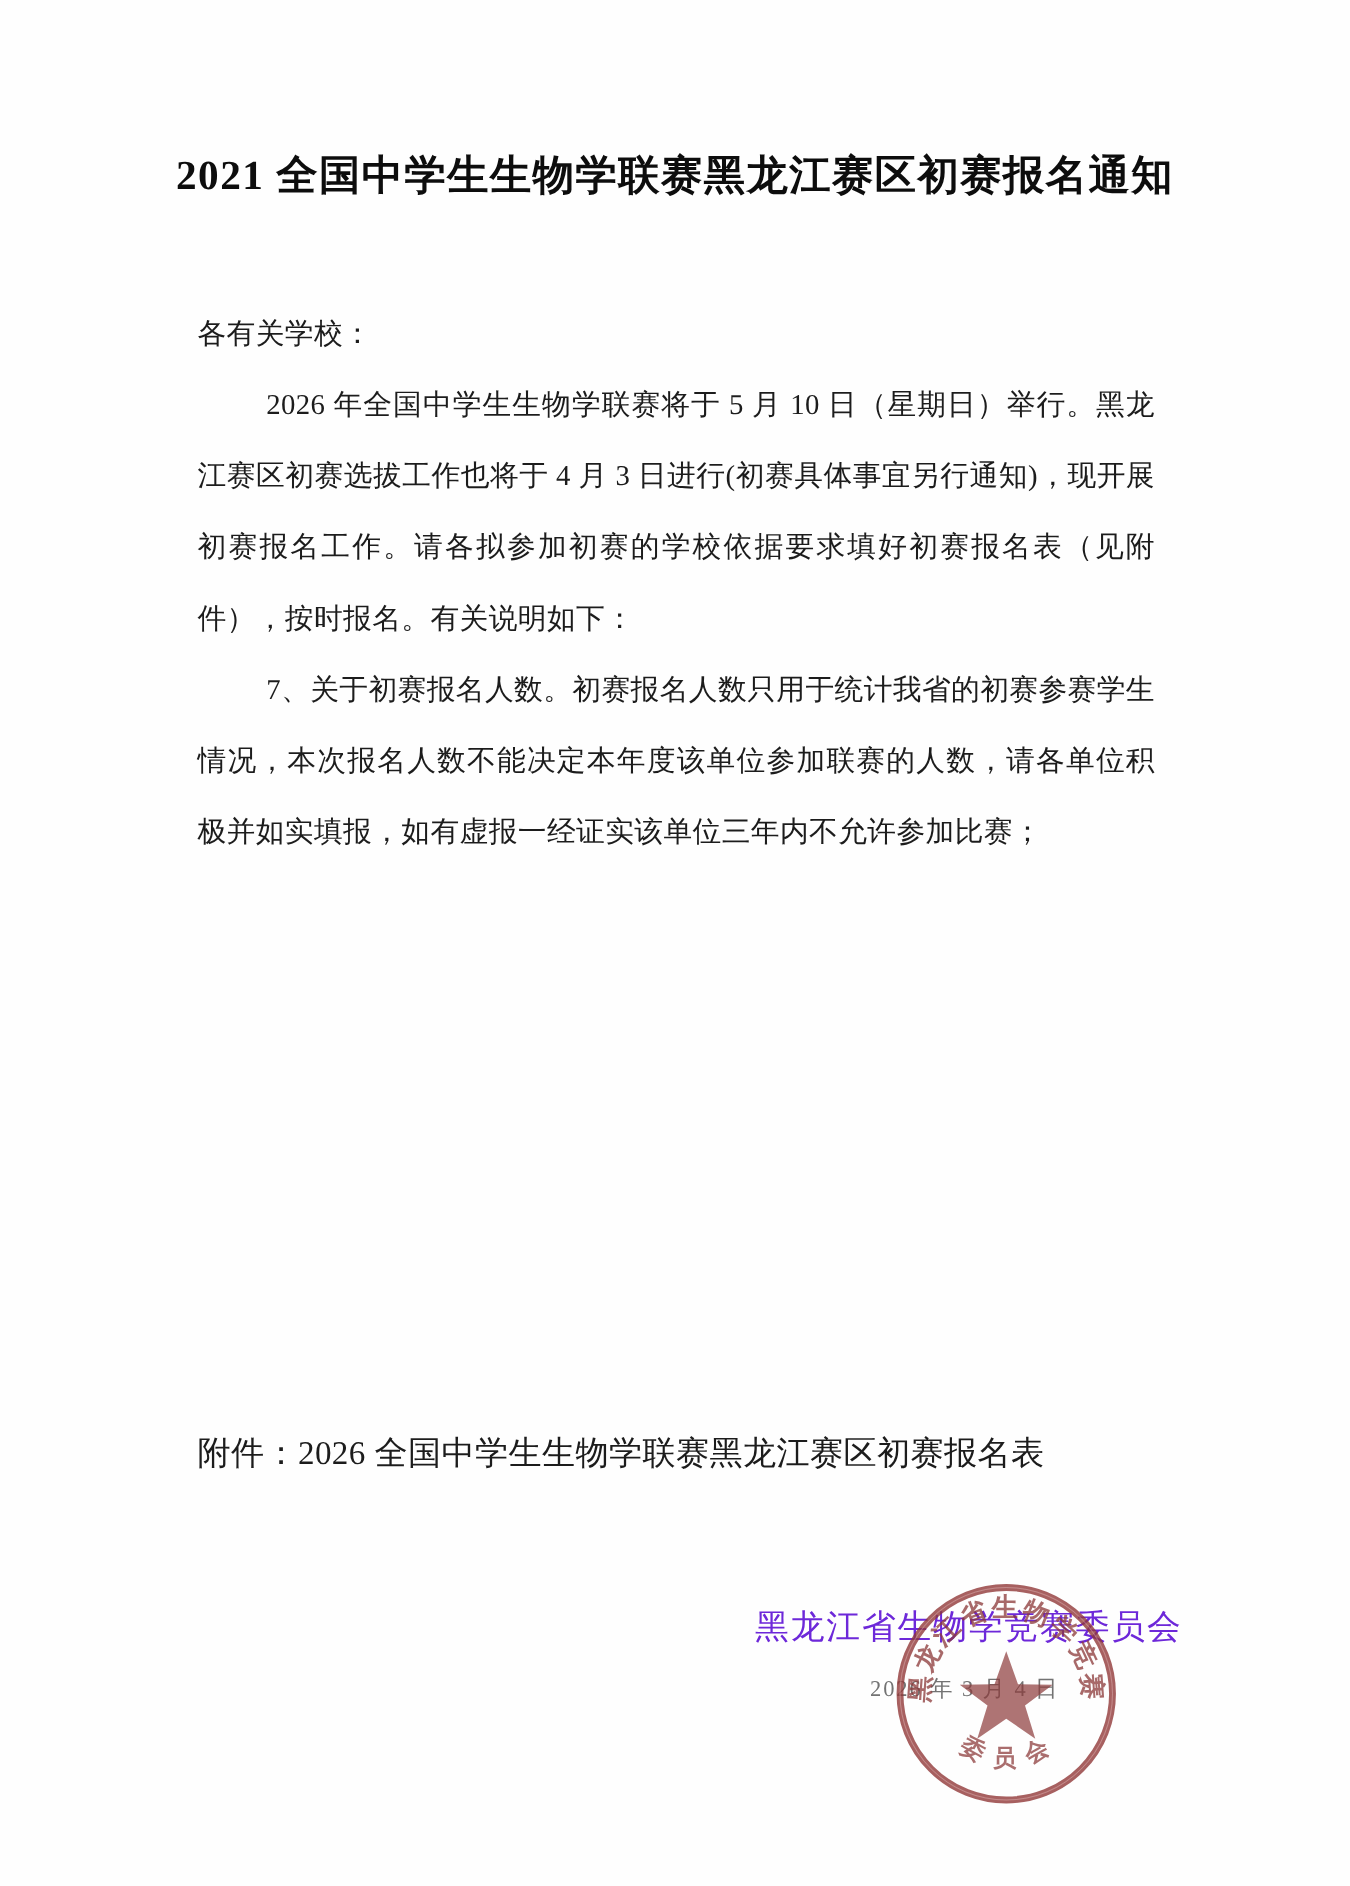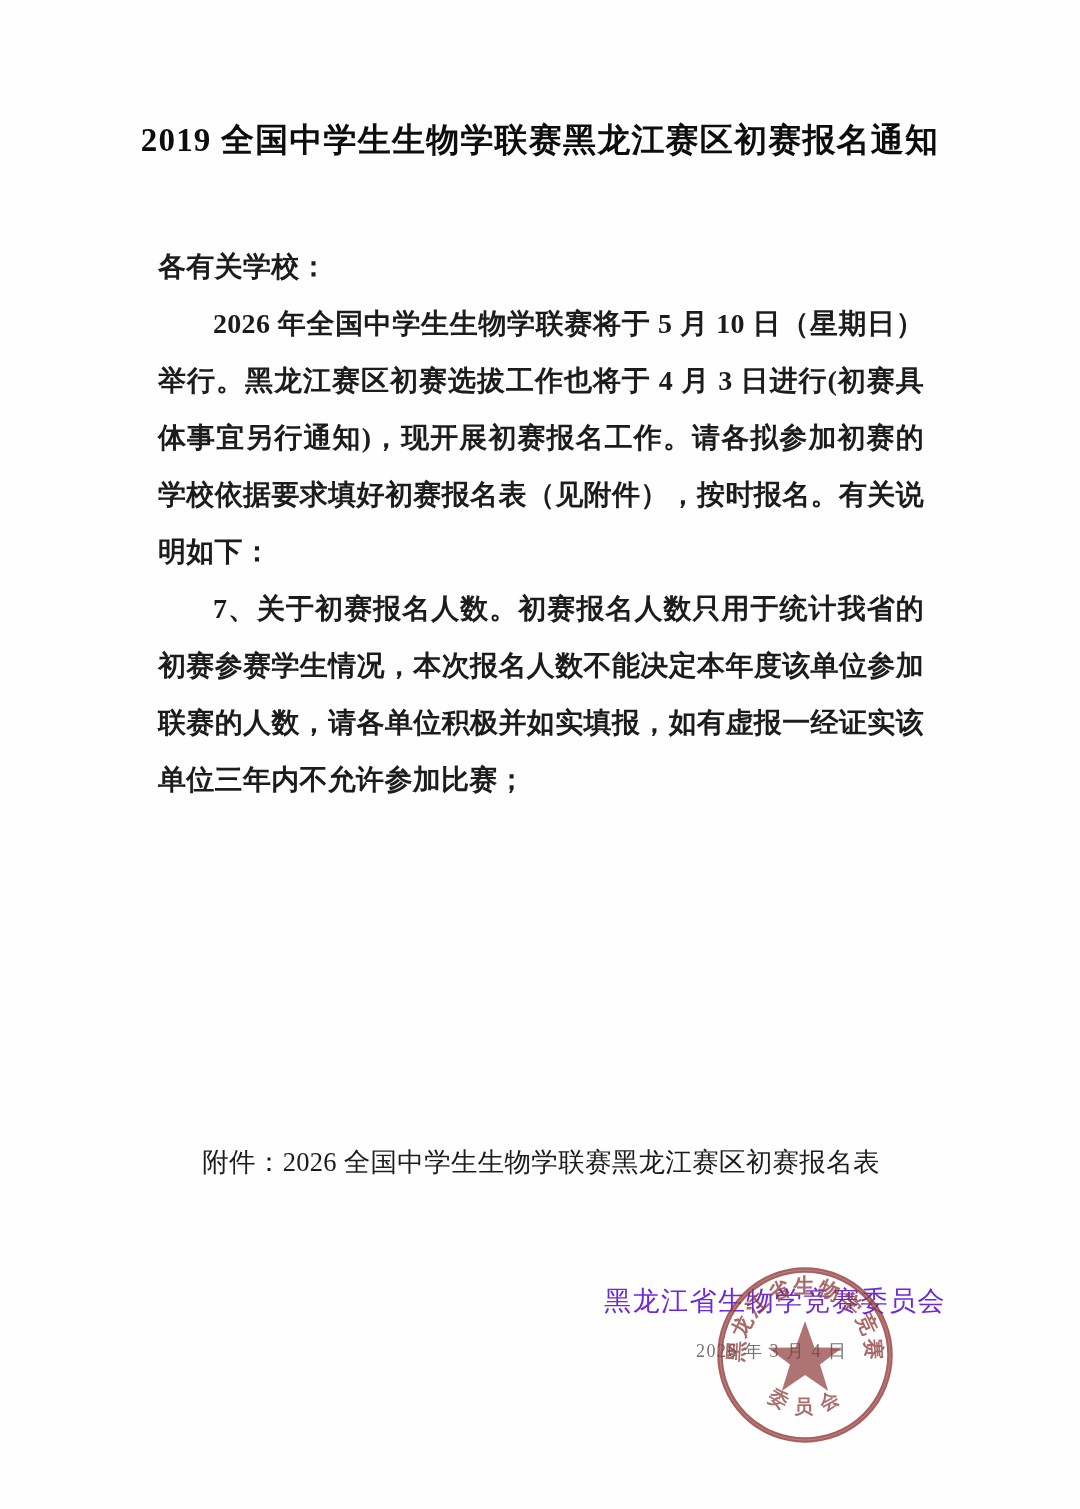--- a/index.html
+++ b/index.html
@@ -39,49 +39,47 @@
 
   
   .body-block {
     position: absolute;
     top: 238px;
     left: 158px;
     width: 766px;
   }
 
   .para {
-    font-size: 28px;
+    font-size: 23px;
     line-height: 57px;
     color: #1c1c1c;
     text-align: justify;
     text-justify: inter-ideograph;
     letter-spacing: 0.3px;
     margin: 0;
     white-space: pre-wrap;
     word-break: break-word;
-    font-weight: bold;
   }
   .para.indent {
     text-indent: 55px;
   }
   .para.salutation {
     text-indent: 0;
   }
 
   
   .attachment {
     position: absolute;
     top: 1140px;
     left: 158px;
     width: 766px;
     font-size: 26.5px;
     line-height: 44px;
     color: #1c1c1c;
     letter-spacing: 0.3px;
-    text-align: center;
   }
 
   
   .sign-block {
     position: absolute;
     top: 1283px;
     left: 0;
     width: 1080px;
   }
   .sign-org {
@@ -113,21 +111,21 @@
     pointer-events: none;
     opacity: 0.86;
   }
   .seal svg { display:block; width:184px; height:184px; }
 </style>
 </head>
 <body>
 
 <div class="page">
 
-  <div class="doc-title">2019 全国中学生生物学联赛黑龙江赛区初赛报名通知</div>
+  <div class="doc-title">2021 全国中学生生物学联赛黑龙江赛区初赛报名通知</div>
 
   <div class="body-block">
     <p class="para salutation">各有关学校：</p>
     <p class="para indent">2026 年全国中学生生物学联赛将于 5 月 10 日（星期日）举行。黑龙江赛区初赛选拔工作也将于 4 月 3 日进行(初赛具体事宜另行通知)，现开展初赛报名工作。请各拟参加初赛的学校依据要求填好初赛报名表（见附件），按时报名。有关说明如下：</p>
     <p class="para indent">7、关于初赛报名人数。初赛报名人数只用于统计我省的初赛参赛学生情况，本次报名人数不能决定本年度该单位参加联赛的人数，请各单位积极并如实填报，如有虚报一经证实该单位三年内不允许参加比赛；</p>
   </div>
 
   <div class="attachment">附件：2026 全国中学生生物学联赛黑龙江赛区初赛报名表</div>
 
   <div class="sign-block">

